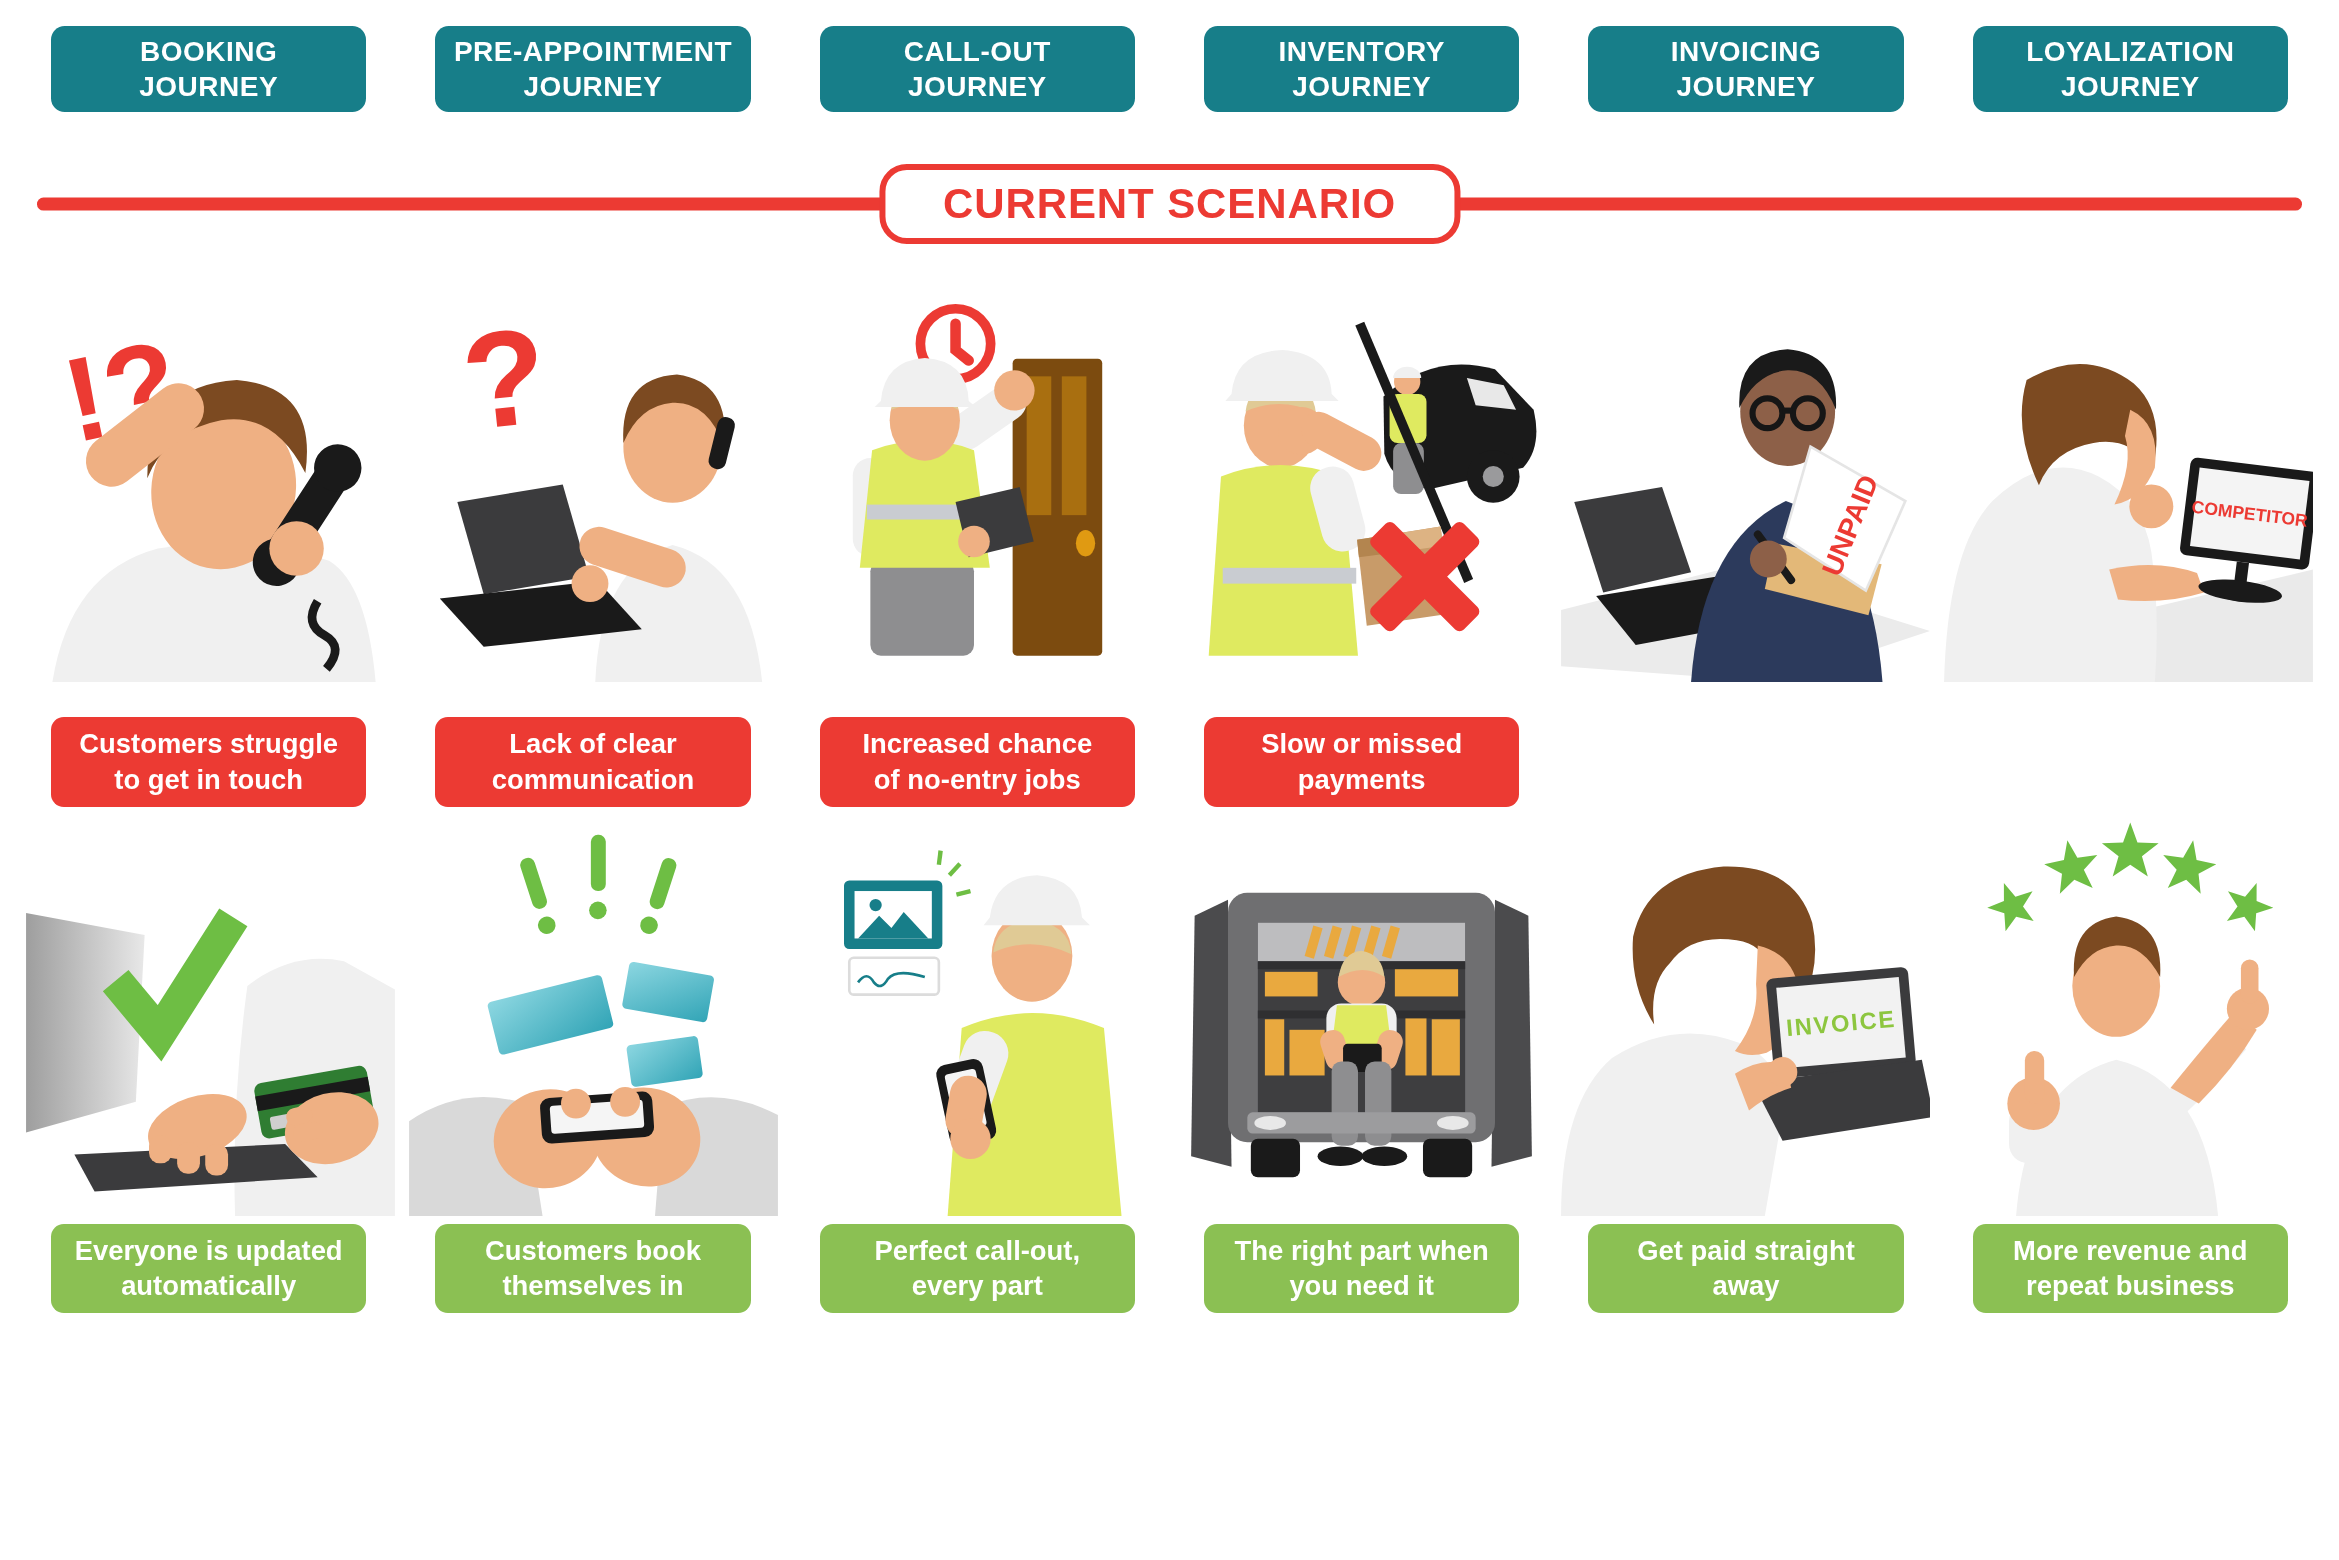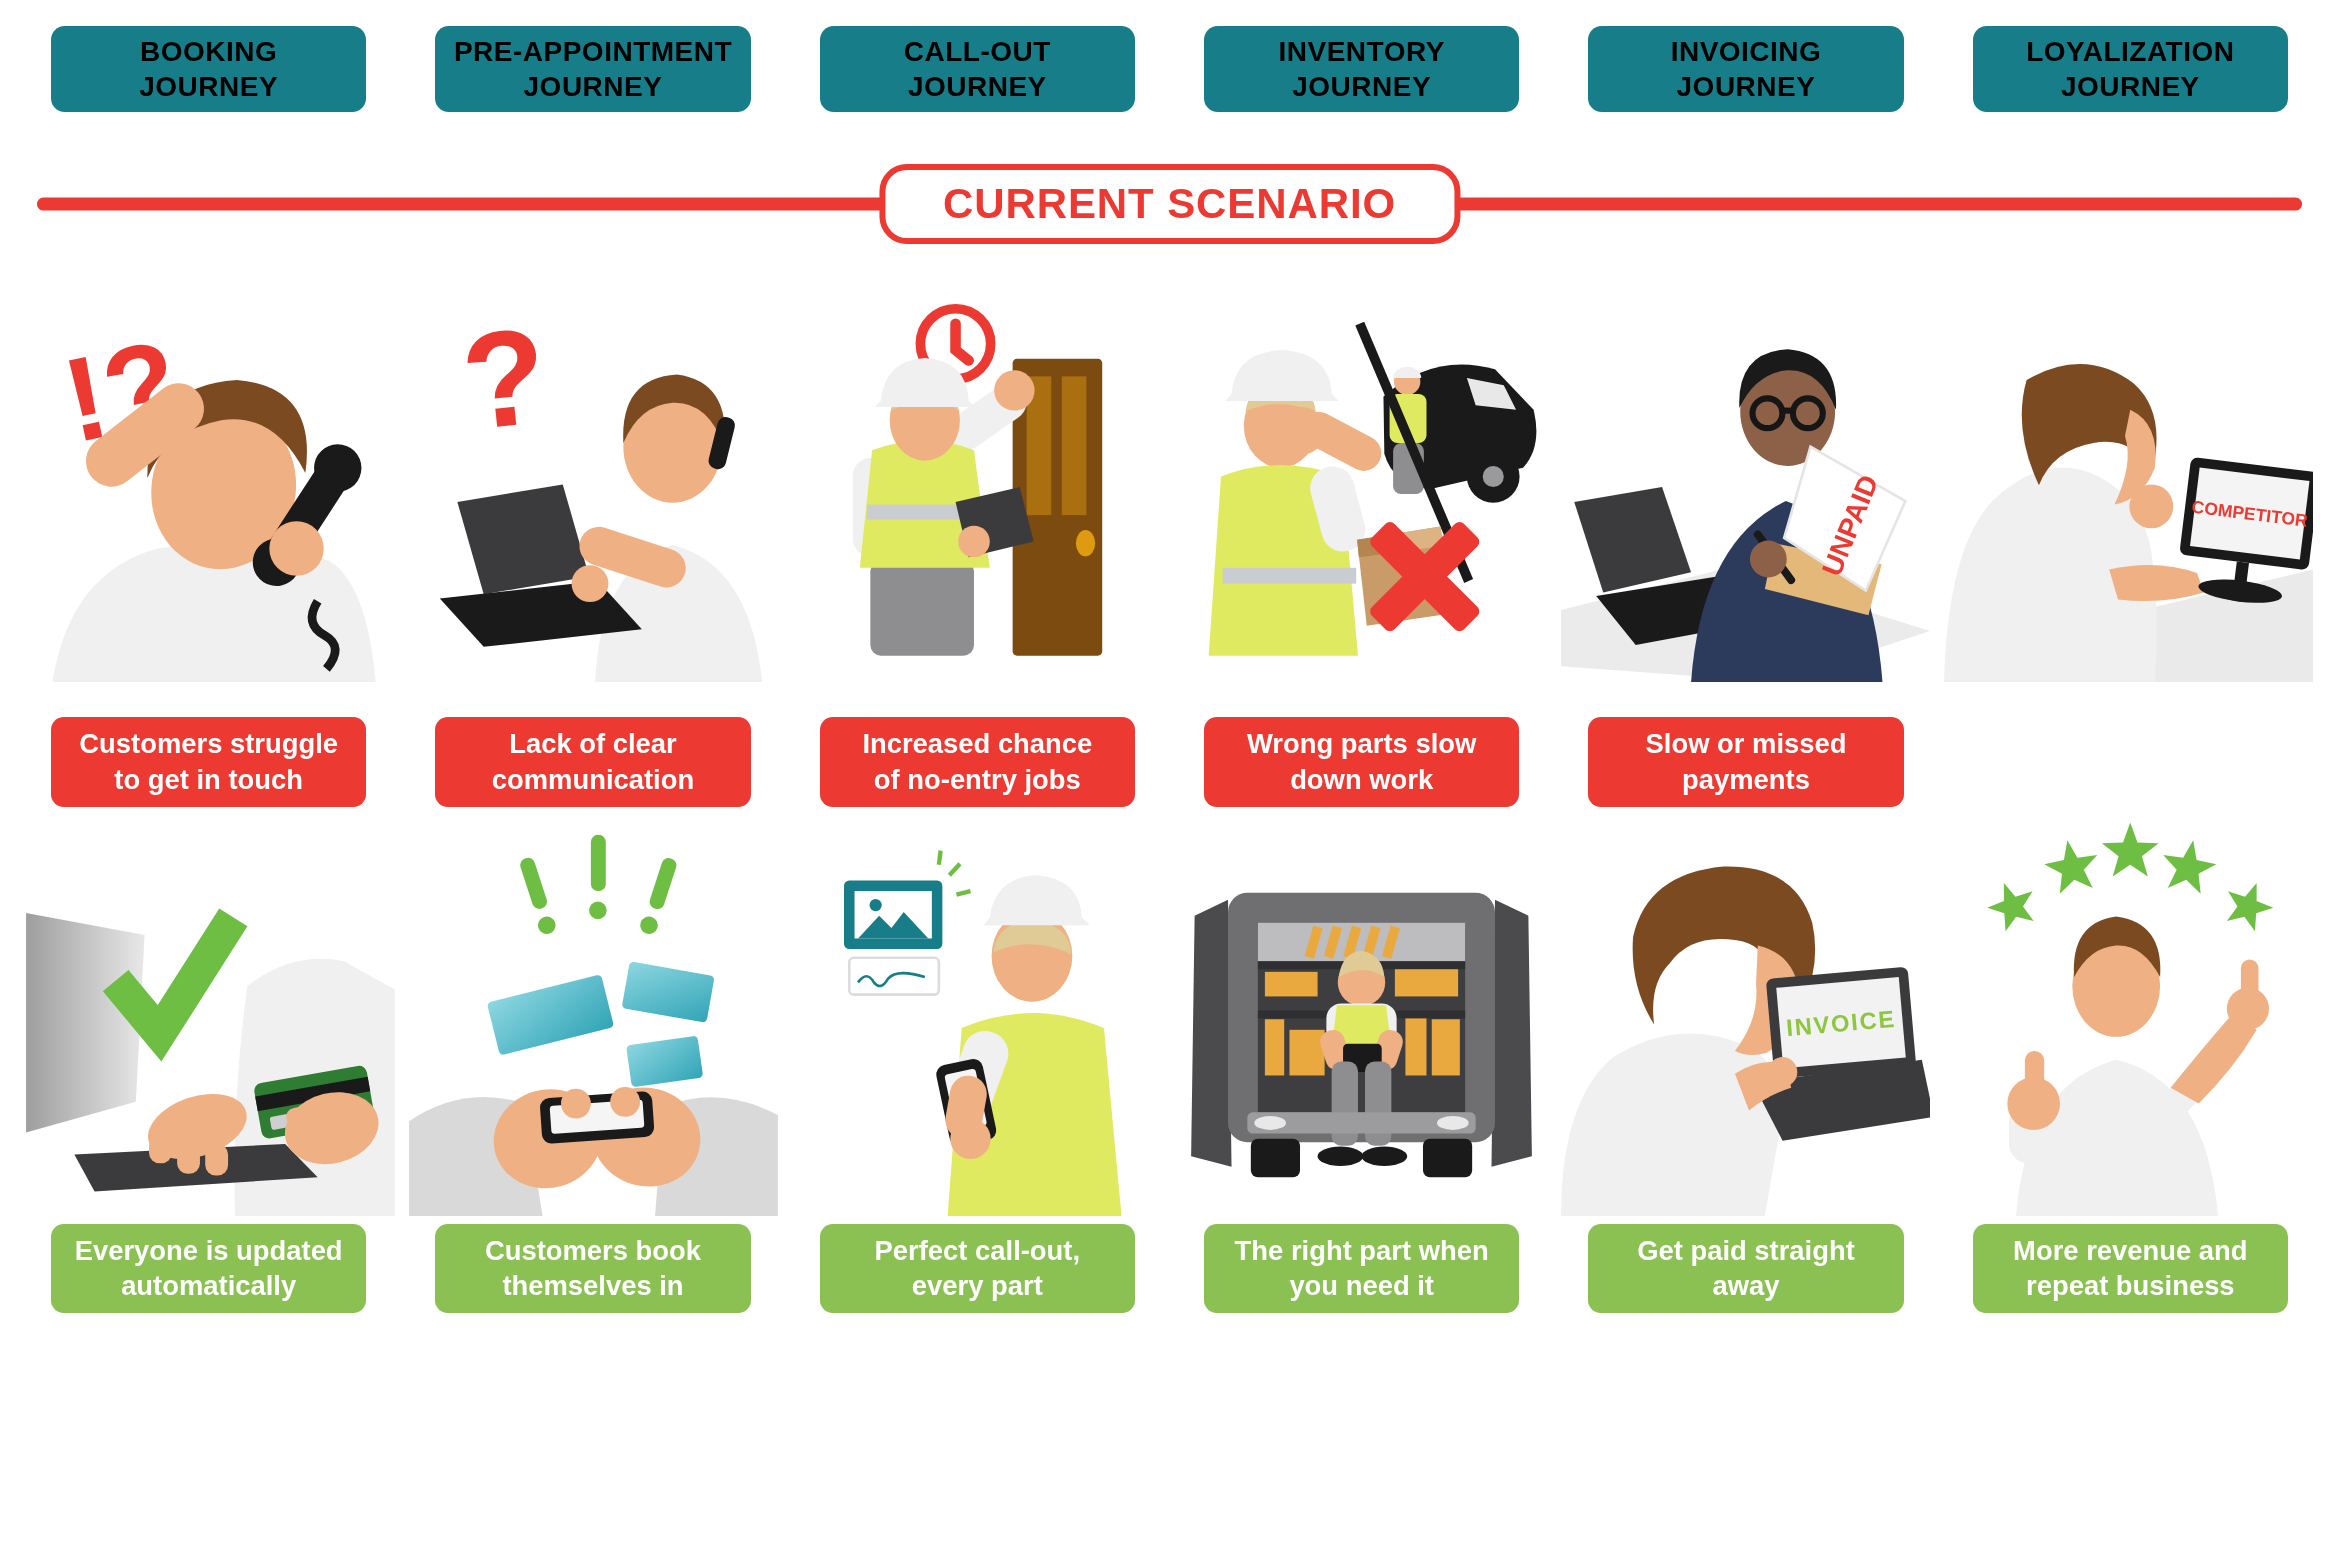--- a/index.html
+++ b/index.html
@@ -7,21 +7,21 @@
   body {
     width:2339px; height:1561px; background:#ffffff; overflow:hidden;
     font-family:"Liberation Sans", sans-serif; position:relative;
   }
   .grid { display:grid; grid-template-columns:repeat(6,1fr); column-gap:69px; padding:0 51px; }
   .grid.illus { column-gap:14.6px; padding:0 25.6px; }
 
   
   .badges { margin-top:25.6px; }
   .badge {
-    background:var(--teal,#177E89); color:#000000; border-radius:13.7px;
+    background:var(--teal,#177E89); color:#ffffff; border-radius:13.7px;
     height:86px; display:flex; flex-direction:column; align-items:center; justify-content:center;
     font-weight:bold; font-size:28px; line-height:1.25; letter-spacing:0.5px; text-align:center;
   }
   .badge span { display:block; }
 
   
   .scenario-row { position:relative; height:137px; margin-top:24px; }
   .scenario-row.second { margin-top:44px; }
   .scenario-line { position:absolute; left:37px; right:37px; top:50%; height:12.8px;
     transform:translateY(-50%); border-radius:6.4px; }
@@ -243,24 +243,20 @@
       <span>Customers struggle</span>
       <span>to get in touch</span>
     </div>
     <div class="caption red-c">
       <span>Lack of clear</span>
       <span>communication</span>
     </div>
     <div class="caption red-c">
       <span>Increased chance</span>
       <span>of no-entry jobs</span>
-    </div>
-    <div class="caption red-c">
-      <span>Wrong parts slow</span>
-      <span>down work</span>
     </div>
     <div class="caption red-c">
       <span>Slow or missed</span>
       <span>payments</span>
     </div>
   </div>
 
 
   <div class="grid illus">
 

